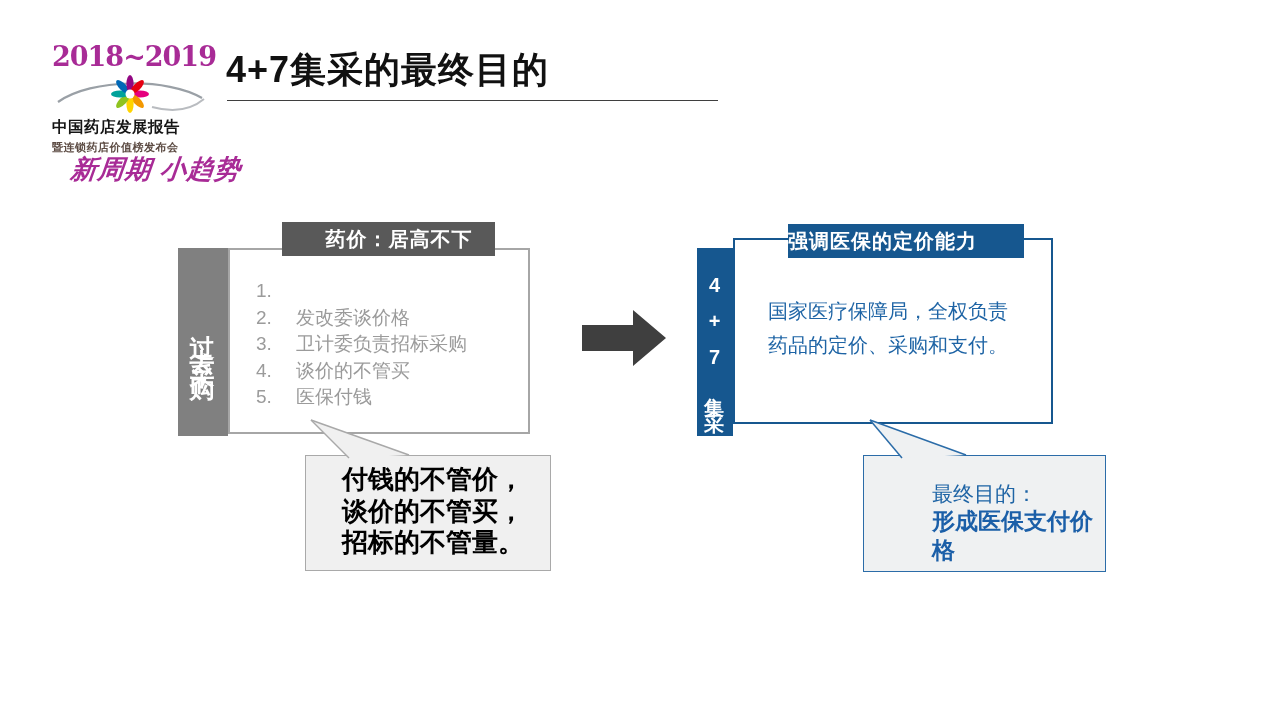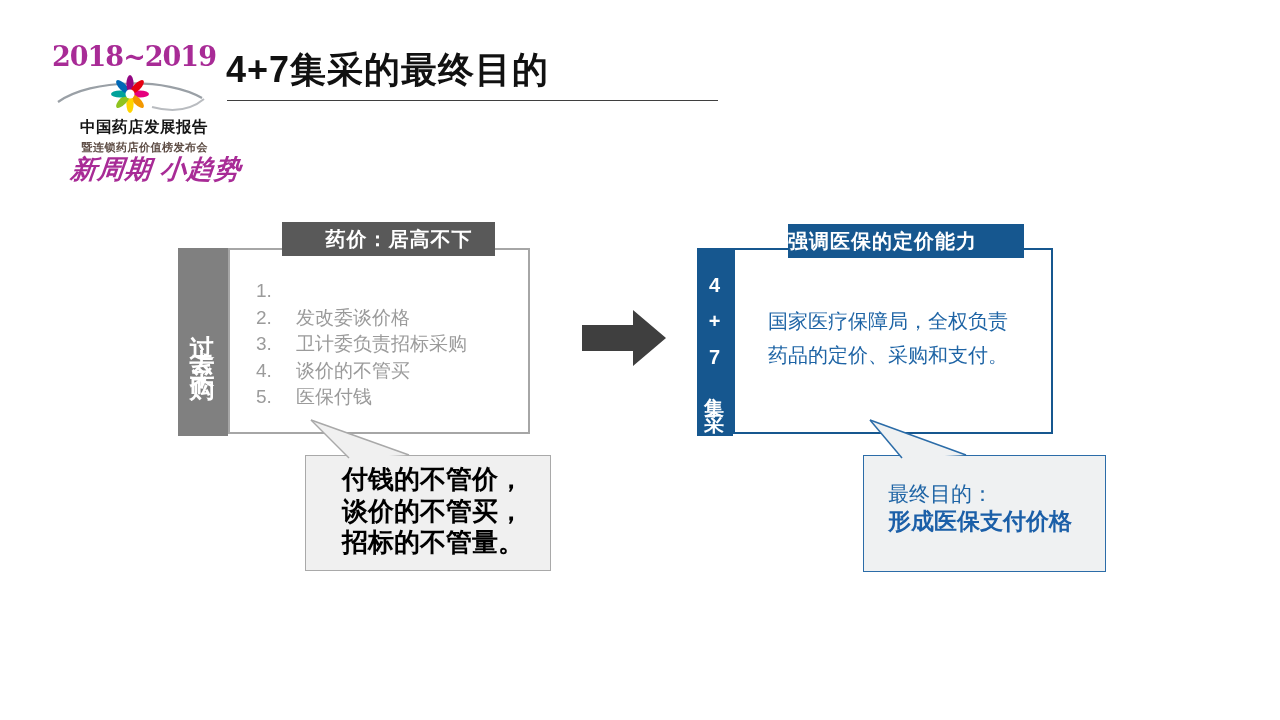--- a/index.html
+++ b/index.html
@@ -1,21 +1,21 @@
 <!DOCTYPE html>
 <html style="--blue-dark: #16578F; --blue-text: #1E64A5; --gray-badge: #595959; --gray-bar: #808080; --arrow: #3F3F3F; --magenta: #A82B96;"><head>
 <meta charset="utf-8">
 <style>
   html,body{margin:0;padding:0;background:#ffffff;}
   .slide{
     position:relative;width:1280px;height:720px;overflow:hidden;background:#ffffff;
     font-family:"Liberation Sans", sans-serif;
   }
   
-  .logo{position:absolute;left:52px;top:42px;width:156px;text-align:right;}
+  .logo{position:absolute;left:52px;top:42px;width:156px;text-align:left;}
   .logo-years{
     font-family:"DejaVu Serif", serif;font-weight:bold;font-size:27px;line-height:30px;
     color:var(--magenta,#A82B96);letter-spacing:-1px;
   }
   .logo-swoosh{display:block;margin:0 auto;}
   .logo-report-title{font-size:15.5px;font-weight:bold;color:#151515;letter-spacing:0.5px;margin-top:1px;}
   .logo-report-subtitle{font-size:11px;color:#5c4b43;letter-spacing:0.5px;margin-top:2px;font-weight:bold;}
   .slogan{
     position:absolute;left:56px;top:152px;width:200px;text-align:center;
     font-size:26px;font-weight:bold;font-style:italic;color:var(--magenta,#A82B96);
@@ -52,40 +52,40 @@
   
   .future-sidebar{
     position:absolute;left:697px;top:248px;width:36px;height:188px;background:var(--blue-dark,#16578F);
     display:flex;align-items:center;justify-content:center;
   }
   .future-sidebar-label{
     writing-mode:vertical-rl;text-orientation:upright;color:#ffffff;font-weight:bold;
     font-size:20px;letter-spacing:14px;
   }
   .future-box{
-    position:absolute;left:733px;top:248px;width:320px;height:186px;background:#ffffff;
+    position:absolute;left:733px;top:238px;width:320px;height:186px;background:#ffffff;
     border:2px solid var(--blue-dark,#16578F);box-sizing:border-box;
   }
   .future-badge{
     position:absolute;left:788px;top:224px;width:236px;height:34px;line-height:34px;
     background:var(--blue-dark,#16578F);color:#ffffff;font-weight:bold;font-size:20px;
     z-index:3;letter-spacing:1px;
   }
   .future-body{padding:54px 0 0 33px;font-size:20px;line-height:34px;color:var(--blue-text,#1E64A5);}
   
   .callout-past{
     position:absolute;left:305px;top:455px;width:246px;height:116px;background:#f0f0f0;
     border:1px solid #a9a9a9;box-sizing:border-box;z-index:1;
   }
   .callout-past-text{padding:8px 0 0 36px;font-size:26px;line-height:31.5px;font-weight:bold;color:#000000;}
   .callout-future{
     position:absolute;left:863px;top:455px;width:243px;height:117px;background:#eff1f2;
     border:1px solid #2b6ca8;box-sizing:border-box;z-index:1;
   }
-  .callout-future-text{padding:24px 0 0 24px;color:var(--blue-text,#1E64A5);}
+  .callout-future-text{padding:24px 0 0 24px;color:var(--blue-text,#1E64A5);margin-left:44px;}
   .callout-future-line1{font-size:21px;line-height:27px;}
   .callout-future-line2{font-size:23px;line-height:29px;font-weight:bold;color:#1b5fa8;}
   
   .overlay{position:absolute;left:0;top:0;z-index:5;pointer-events:none;}
 </style>
 </head>
 <body>
 
 <div class="slide">
 

